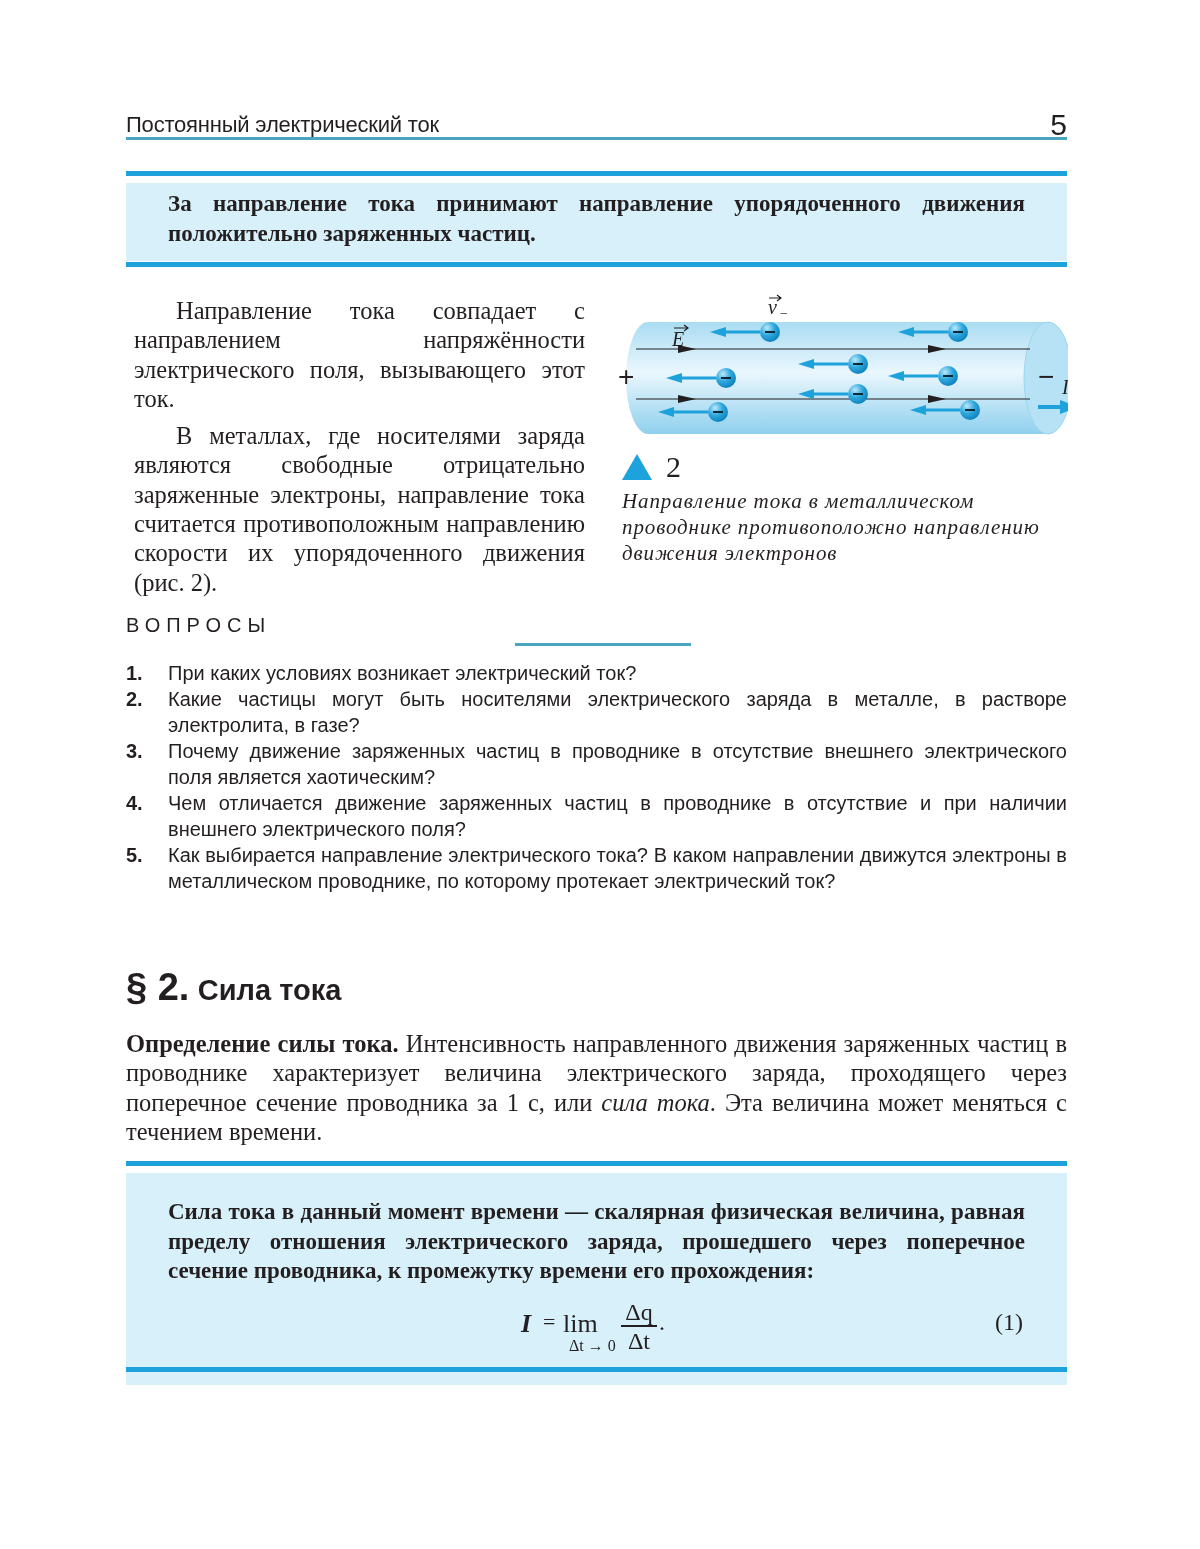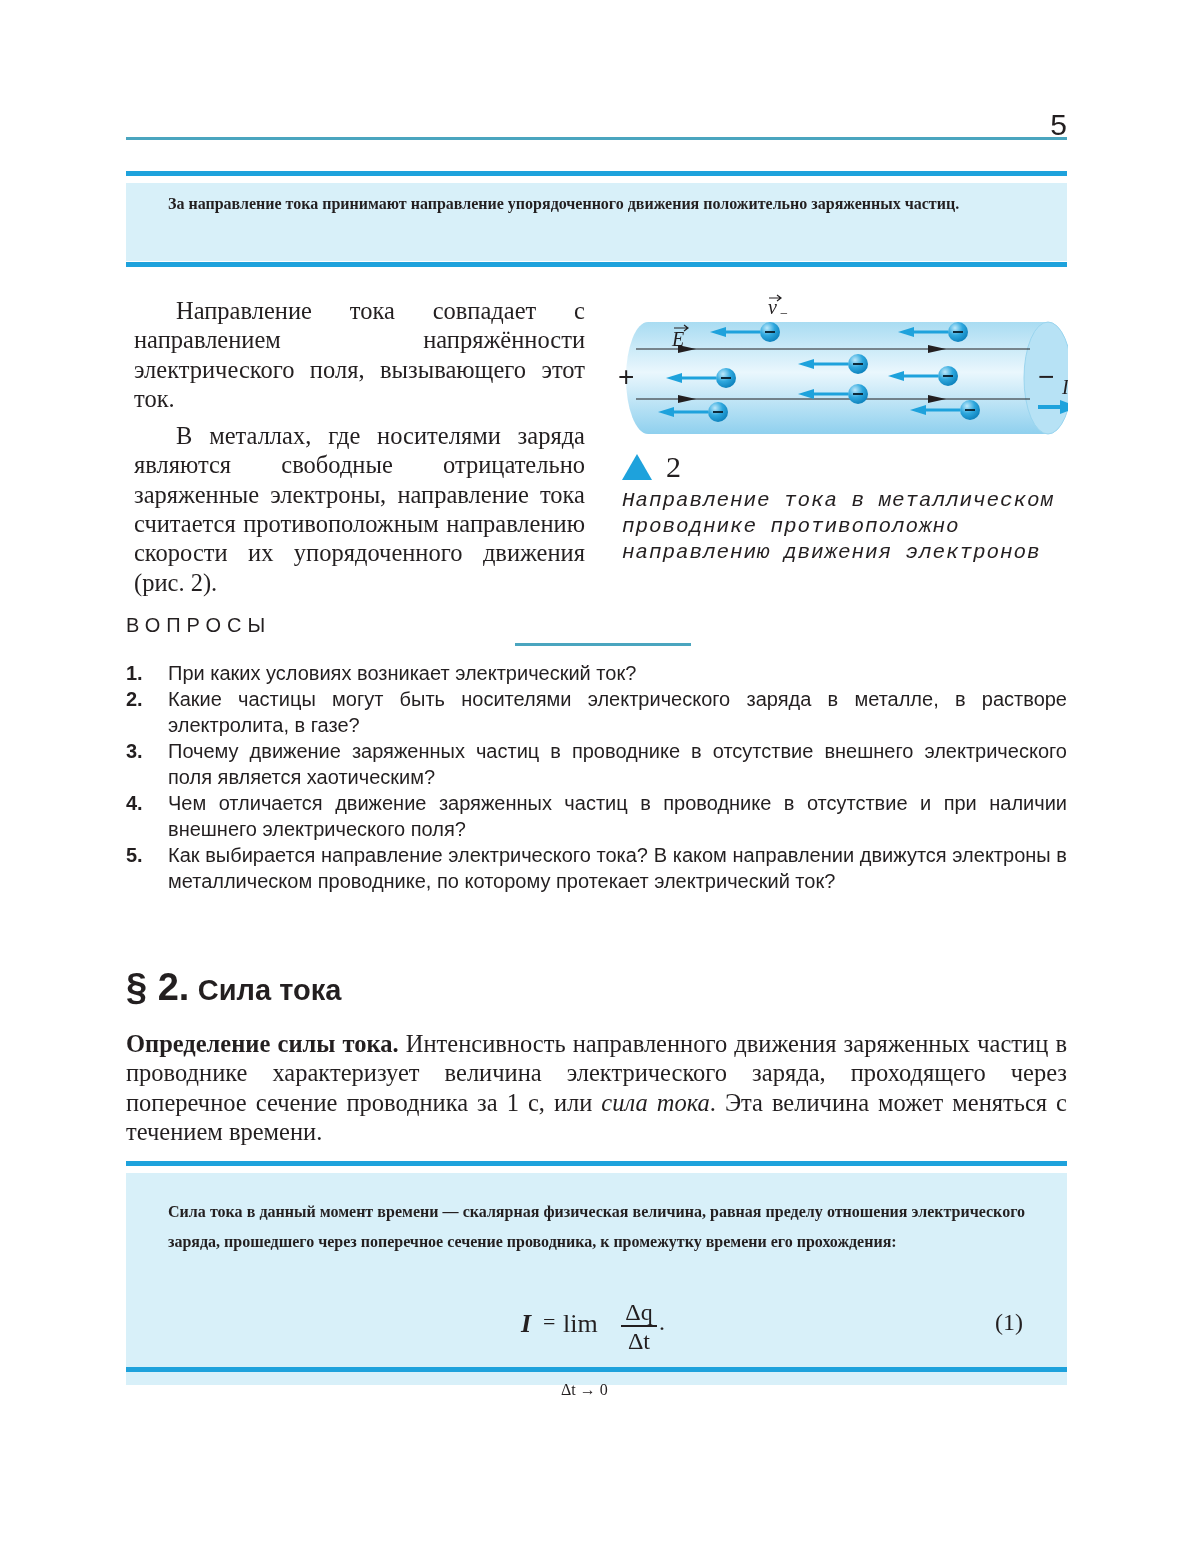--- a/index.html
+++ b/index.html
@@ -6,65 +6,66 @@
   body { width: 1200px; height: 1549px; position: relative; overflow: hidden; color: #231f20; }
   .page { position: absolute; left: 126px; top: 0; width: 941px; }
 
   .running-head { position: absolute; top: 108px; left: 0; width: 941px; height: 32px; }
   .running-title { position: absolute; left: 0; top: 4px; font-family: "Liberation Sans", sans-serif; font-size: 22px; color: #231f20; letter-spacing: -0.2px; }
   .page-num { position: absolute; right: 0; top: 0; font-family: "Liberation Sans", sans-serif; font-size: 30px; color: #231f20; }
   .head-rule { position: absolute; left: 0; top: 137px; width: 941px; height: 3px; background: #4aa5bf; }
 
   .rule-thick { position: absolute; left: 0; width: 941px; height: 5px; background: #1ea2dc; }
   .def-box { position: absolute; left: 0; width: 941px; background: #d8f0f9; }
-  .def-text { font-family: "Liberation Serif", serif; font-weight: bold; font-size: 16px; line-height: 30px; text-align: justify; margin: 0; padding: 0 42px; }
+  .def-text { font-family: "Liberation Serif", serif; font-weight: bold; font-size: 23px; line-height: 30px; text-align: justify; margin: 0; padding: 0 42px; }
 
   .body-serif { font-family: "Liberation Serif", serif; font-size: 24.5px; line-height: 29.3px; text-align: justify; }
   .col-text { position: absolute; left: 0; top: 288px; width: 467px; }
   .col-text p { margin: 8px; text-indent: 42px; text-align-last: left; }
 
   .figure { position: absolute; left: 492px; top: 290px; width: 450px; height: 150px; }
   .fig-caption { position: absolute; left: 496px; top: 448px; width: 450px; }
   .fig-num { display: flex; align-items: center; height: 38px; }
   .fig-triangle { width: 0; height: 0; border-left: 15px solid transparent; border-right: 15px solid transparent; border-bottom: 26px solid #1ea2dc; margin-right: 14px; }
   .fig-num-text { font-family: "Liberation Serif", serif; font-size: 30px; }
-  .fig-caption-text { font-family: Liberation Mono, monospace; font-style: italic; font-size: 21px; line-height: 26px; letter-spacing: 0.9px; margin-top: 2px; }
+  .fig-caption-text { font-family: Liberation Serif, serif; font-style: italic; font-size: 21px; line-height: 26px; letter-spacing: 0.9px; margin-top: 2px; }
 
   .questions-title { position: absolute; top: 614px; left: 0; width: 941px; font-family: "Liberation Sans", sans-serif; font-size: 20px; letter-spacing: 6px; }
   .questions-rule { position: absolute; top: 643px; left: 389px; width: 176px; height: 3px; background: #4aa5bf; }
   .q-list { position: absolute; top: 660px; left: 0; width: 941px; margin: 0; padding: 0; list-style: none; font-family: "Liberation Sans", sans-serif; font-size: 20px; line-height: 26px; }
   .q-item { position: relative; padding-left: 42px; text-align: justify; }
   .q-num { position: absolute; left: 0; top: 0; font-weight: bold; }
 
   .section-heading { position: absolute; top: 966px; left: 0; font-family: "Liberation Sans", sans-serif; font-weight: bold; color: #231f20; }
   .section-num { font-size: 38px; }
   .section-title { font-size: 29px; margin-left: 4px; }
 
   .para2 { position: absolute; top: 1029px; left: 0; width: 941px; margin: 0; }
   .para2 .lead { font-weight: bold; }
 
   .formula { position: absolute; left: 0; width: 941px; height: 60px; }
   .formula-expr { position: absolute; left: 395px; top: 0; font-family: "Liberation Serif", serif; font-size: 24px; }
   .f-I { position: absolute; left: 0; top: 12px; font-style: italic; font-weight: bold; font-size: 26px; }
   .f-eq { position: absolute; left: 22px; top: 12px; font-size: 22px; }
   .f-lim { position: absolute; left: 42px; top: 12px; font-size: 26px; text-align: center; }
-  .f-sub { position: absolute; left: 40px; top: 40px; font-size: 16px; white-space: nowrap; margin-top: 44px; }
+  .f-sub { position: absolute; left: 48px; top: 40px; font-size: 16px; white-space: nowrap; }
   .f-frac { position: absolute; left: 100px; top: 2px; width: 36px; text-align: center; }
   .f-num { display: block; font-size: 24px; line-height: 26px; }
   .f-bar { display: block; height: 2px; background: #231f20; }
   .f-den { display: block; font-size: 24px; line-height: 28px; }
   .f-dot { position: absolute; left: 138px; top: 12px; font-size: 24px; }
   .formula-tag { position: absolute; right: 44px; top: 12px; font-family: "Liberation Serif", serif; font-size: 24px; }
 </style>
 </head>
 <body>
 
 <div class="page">
 
   <div class="running-head">
+    <span class="running-title">Постоянный электрический ток</span>
     <span class="page-num">5</span>
   </div>
   <div class="head-rule"></div>
 
   <div class="rule-thick" style="top:171px;"></div>
   <div class="def-box" style="top:183px; height:72px; padding-top:6px;">
     <p class="def-text">За направление тока принимают направление упорядоченного движения положительно заряженных частиц.</p>
   </div>
   <div class="rule-thick" style="top:262px;"></div>
 

